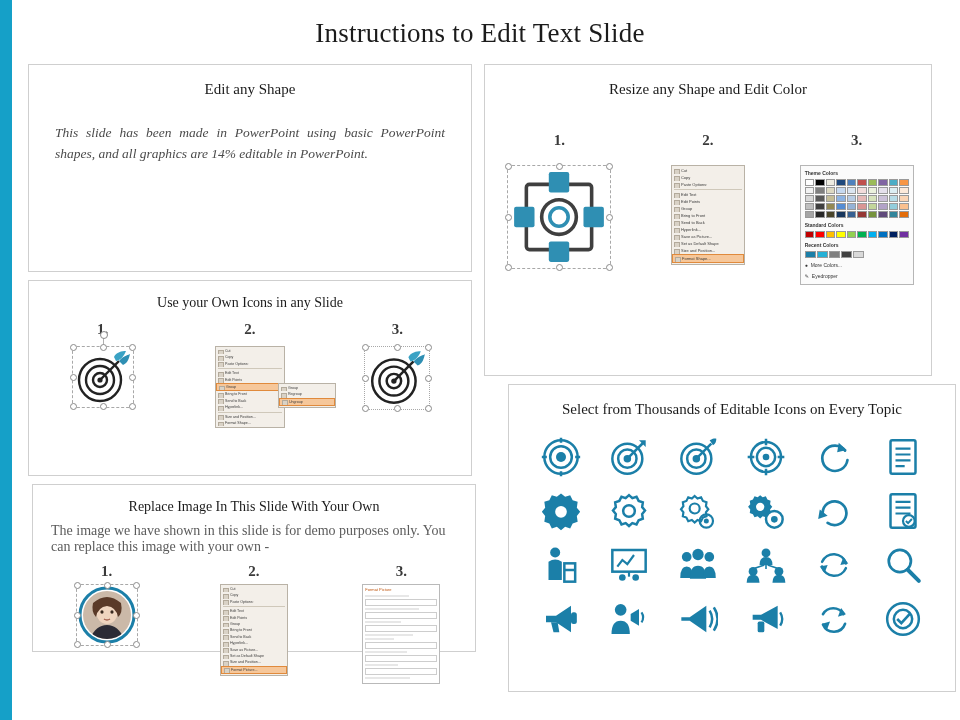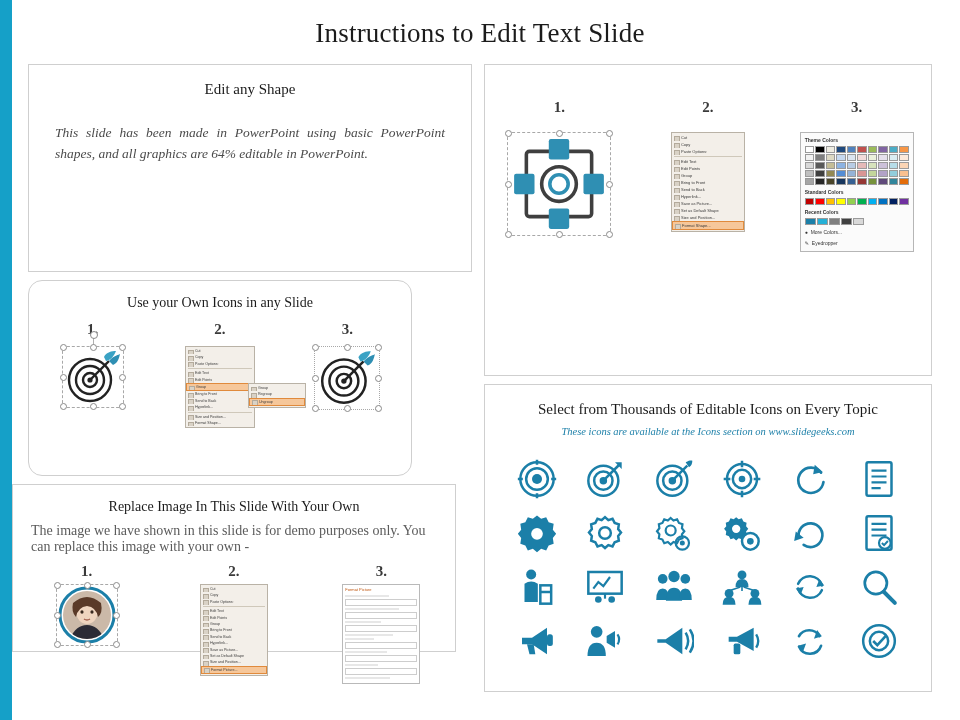--- a/index.html
+++ b/index.html
@@ -44,24 +44,24 @@
     background: #fff;
     box-sizing: border-box;
   }
   .panel-title {
     text-align: center;
     font-family: "Liberation Serif", serif;
     color: #1b1b1b;
   }
   
   #panel-edit-shape { left: 28px; top: 64px; width: 444px; height: 208px; }
-  #panel-icons      { left: 28px; top: 280px; width: 384px; height: 196px; border-radius: 14px; }
-  #panel-image      { left: 12px; top: 484px; width: 444px; height: 168px; }
+  #panel-icons      { left: 28px; top: 280px; width: 444px; height: 196px; }
+  #panel-image      { left: 32px; top: 484px; width: 444px; height: 168px; }
   #panel-resize     { left: 484px; top: 64px; width: 448px; height: 312px; }
-  #panel-select     { left: 484px; top: 384px; width: 448px; height: 308px; }
+  #panel-select     { left: 508px; top: 384px; width: 448px; height: 308px; }
 
   .p-title-lg { font-size: 15px; margin-top: 16px; }
   .p-title-md { font-size: 14px; margin-top: 14px; }
 
   .body-text {
     font-family: "Liberation Serif", serif;
     font-style: italic;
     color: #4a4a4a;
     font-size: 13.5px;
     line-height: 21px;
@@ -241,21 +241,21 @@
 <body>
 
 <div class="slide">
 
   <div class="left-accent"></div>
 
   <div class="slide-title">Instructions to Edit Text Slide</div>
 
   <div class="panel" id="panel-edit-shape">
     <div class="panel-title p-title-lg">Edit any Shape</div>
-    <div class="body-text first">This slide has been made in PowerPoint using basic PowerPoint shapes, and all graphics are 64% editable in PowerPoint.</div>
+    <div class="body-text first">This slide has been made in PowerPoint using basic PowerPoint shapes, and all graphics are 14% editable in PowerPoint.</div>
   </div>
 
   <div class="panel" id="panel-icons">
     <div class="panel-title p-title-md">Use your Own Icons in any Slide</div>
     <div class="num-row">
       <div class="num">1.</div>
       <div class="num">2.</div>
       <div class="num">3.</div>
     </div>
     <div class="thumb-row">
@@ -388,20 +388,21 @@
           <div class="linebox"></div>
           <div class="line" style="width:46%"></div>
           <div class="linebox"></div>
           <div class="line" style="width:62%"></div>
         </div>
       </div>
     </div>
   </div>
 
   <div class="panel" id="panel-resize">
+    <div class="panel-title p-title-lg">Resize any Shape and Edit Color</div>
     <div class="num-row" style="margin-top:34px;">
       <div class="num">1.</div>
       <div class="num">2.</div>
       <div class="num">3.</div>
     </div>
     <div class="thumb-row" style="margin-top:16px;">
 
       <div class="thumb" style="width:140px;">
         <div class="sel-frame" style="width:104px;height:104px;">
           <div class="h tl"></div><div class="h tm"></div><div class="h tr"></div>
@@ -530,21 +531,20 @@
             <span>✎</span>
             <span>Eyedropper</span>
           </div>
         </div>
       </div>
     </div>
   </div>
 
   <div class="panel" id="panel-select">
     <div class="panel-title p-title-lg">Select from Thousands of Editable Icons on Every Topic</div>
-    <div class="subtle-text" style="font-style:italic;color:#1b7fa8;font-size:10.5px;">These icons are available  at the Icons section on  www.slidegeeks.com</div>
 
     <div class="icon-grid">
 
       <div class="icon-cell">
         <svg width="40" height="40" viewBox="0 0 48 48">
           <circle cx="24" cy="24" r="20" fill="none" stroke="#1b7fa8" stroke-width="3"></circle>
           <circle cx="24" cy="24" r="13" fill="none" stroke="#1b7fa8" stroke-width="3"></circle>
           <circle cx="24" cy="24" r="6" fill="#1b7fa8"></circle>
           <path d="M24 1 v6 M24 41 v6 M1 24 h6 M41 24 h6" stroke="#1b7fa8" stroke-width="3"></path>
         </svg>

